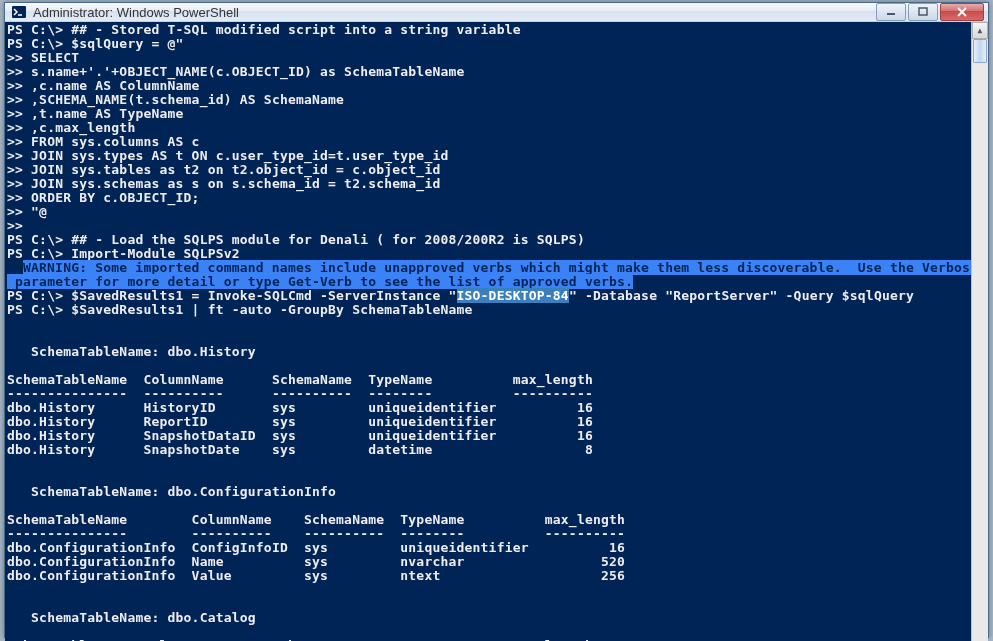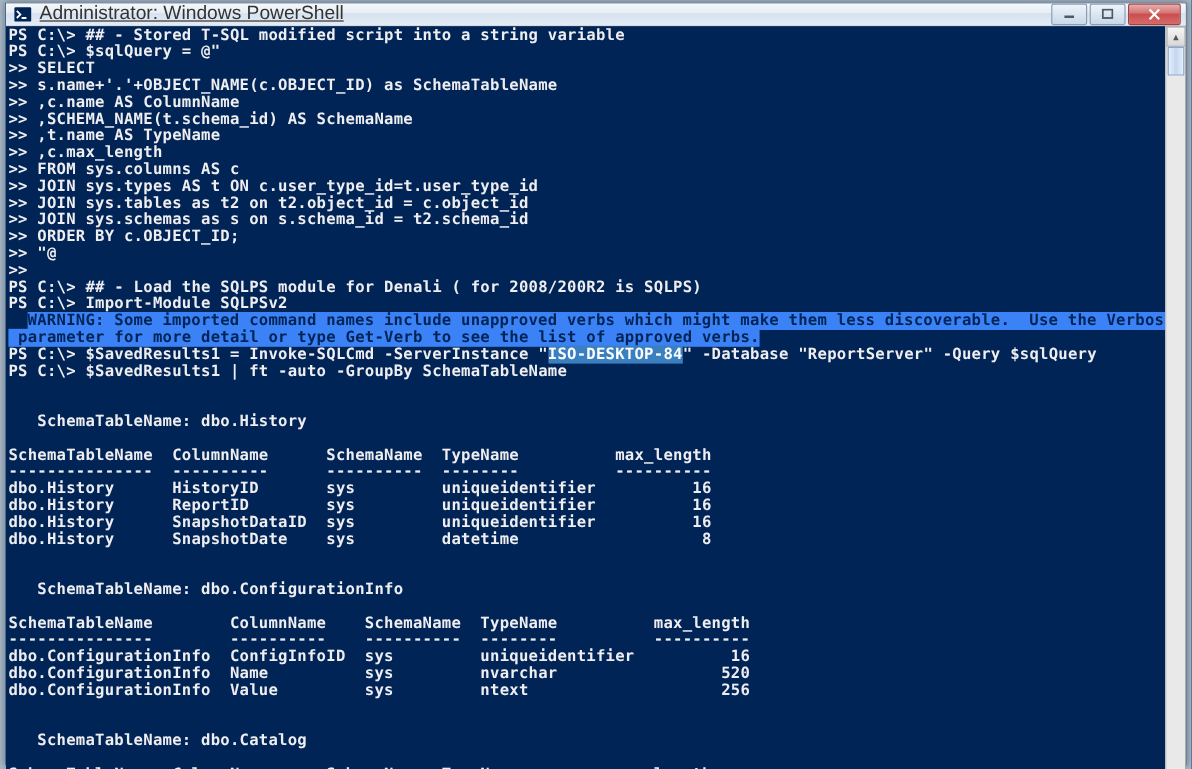--- a/index.html
+++ b/index.html
@@ -35,23 +35,22 @@
     width: 16px;
     height: 16px;
     margin-right: 6px;
     display: flex;
     align-items: center;
     justify-content: center;
   }
   .titlebar .title {
     flex: 1;
     font-family: 'Segoe UI', Tahoma, sans-serif;
-    font-size: 16px;
+    font-size: 13px;
     color: #333;
-    text-decoration: underline;
   }
   .win-controls {
     display: flex;
     gap: 0;
   }
   .win-btn {
     width: 30px;
     height: 18px;
     border: 1px solid #8a9fb5;
     background: linear-gradient(to bottom, #eef3fa, #cad8e8);

